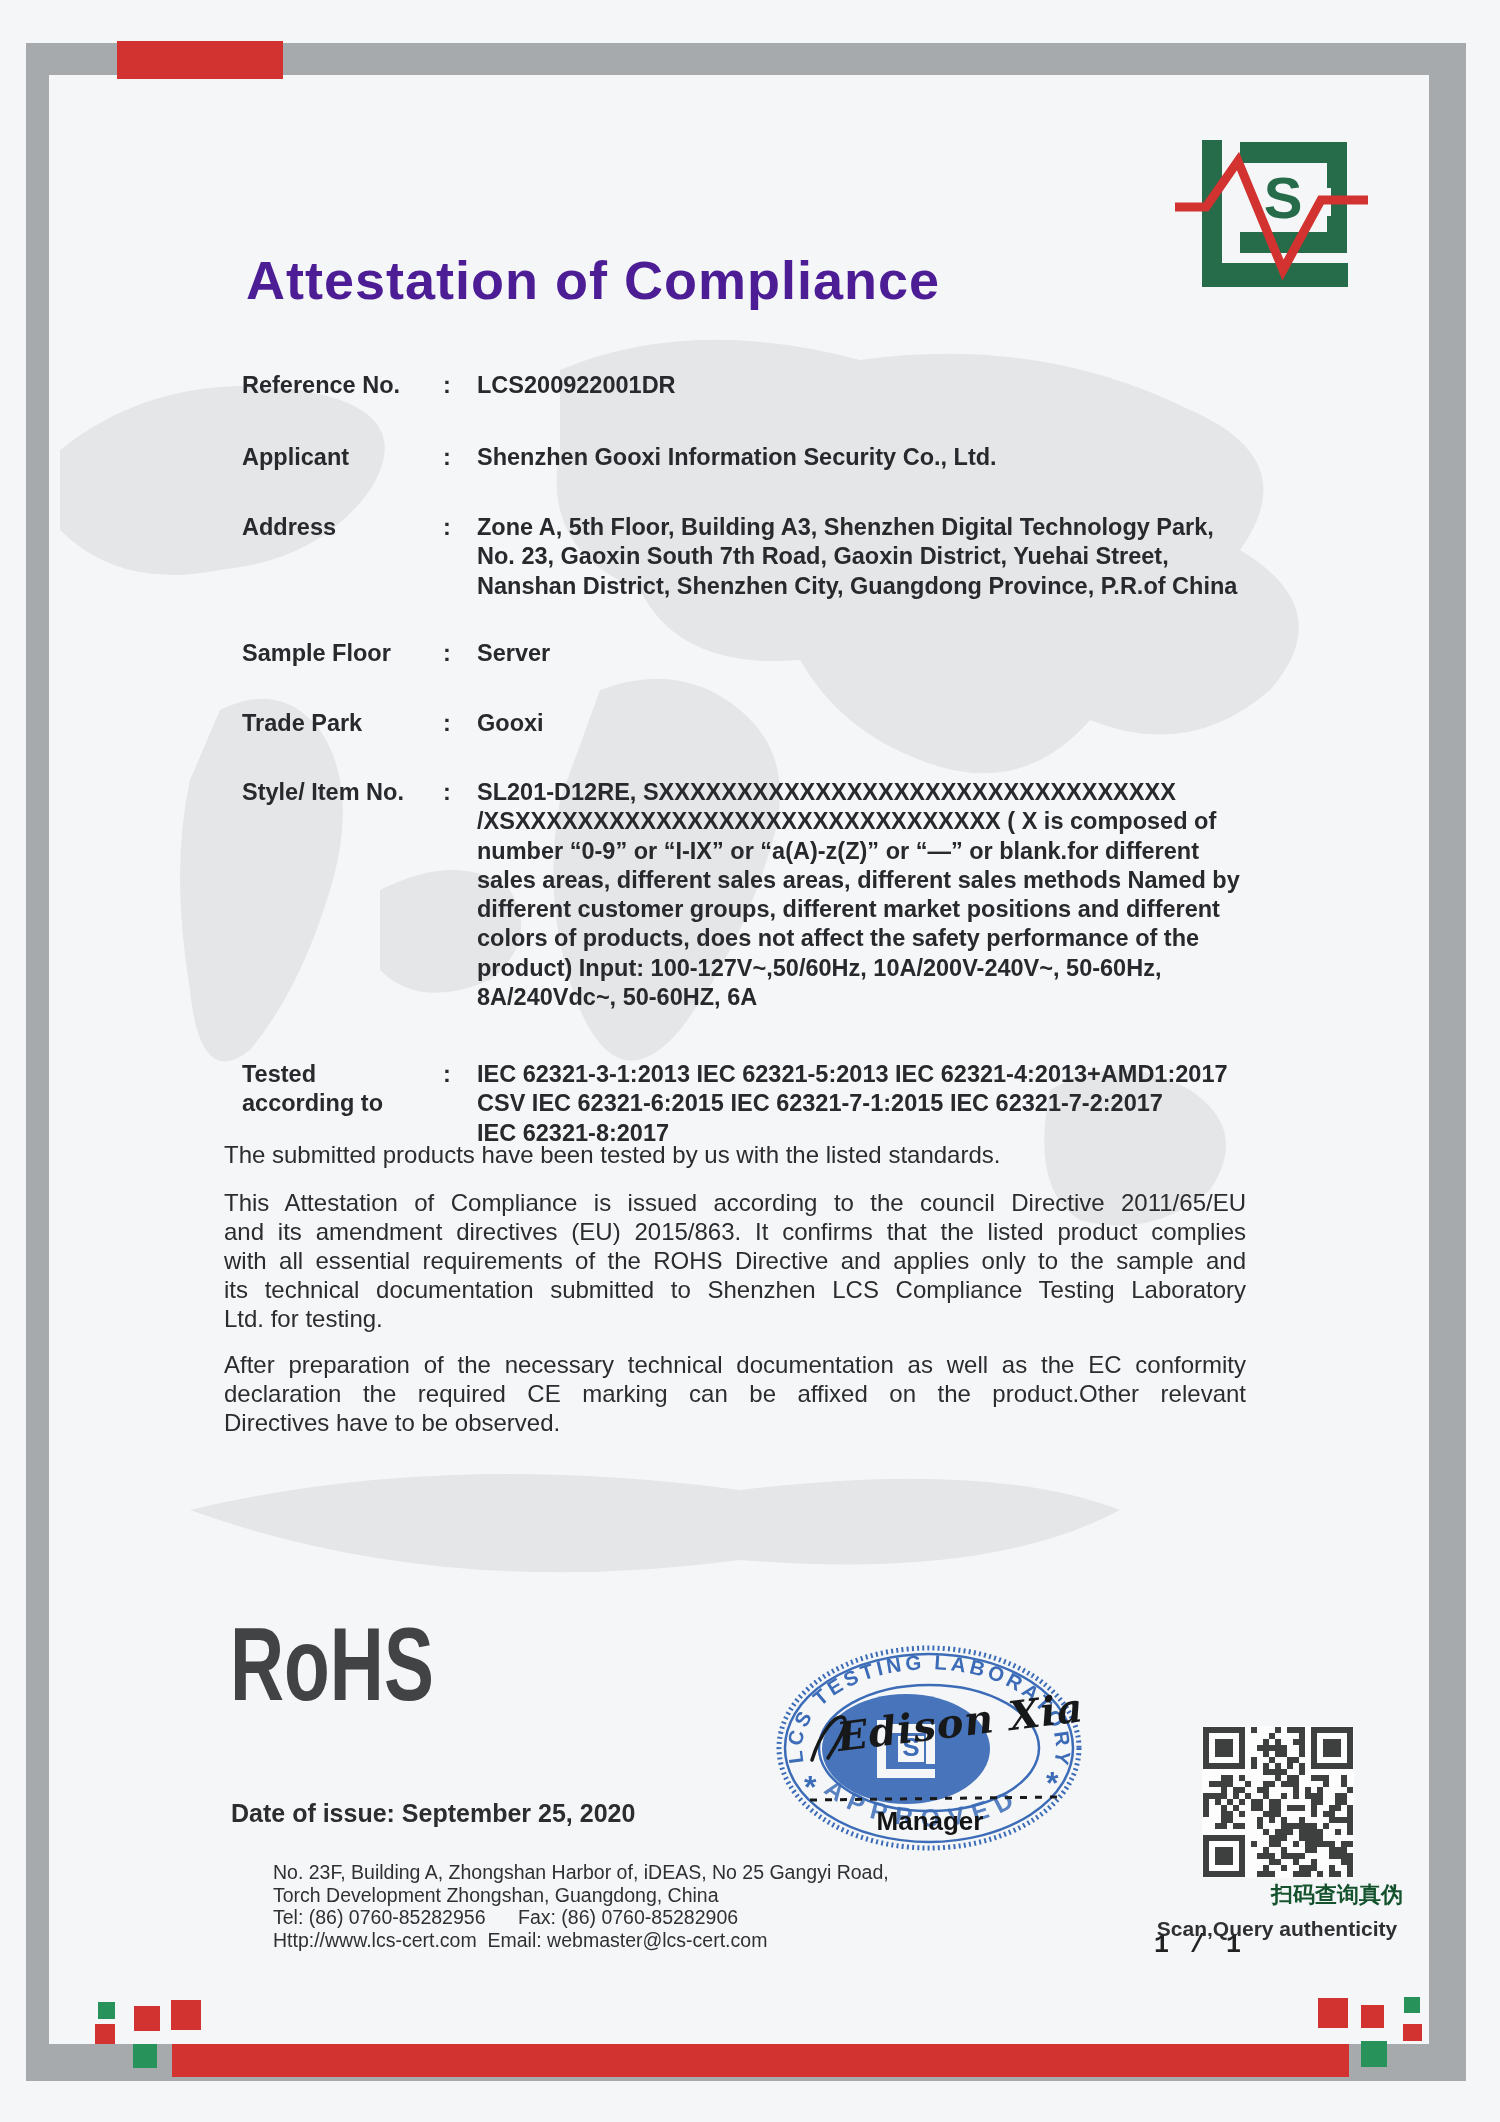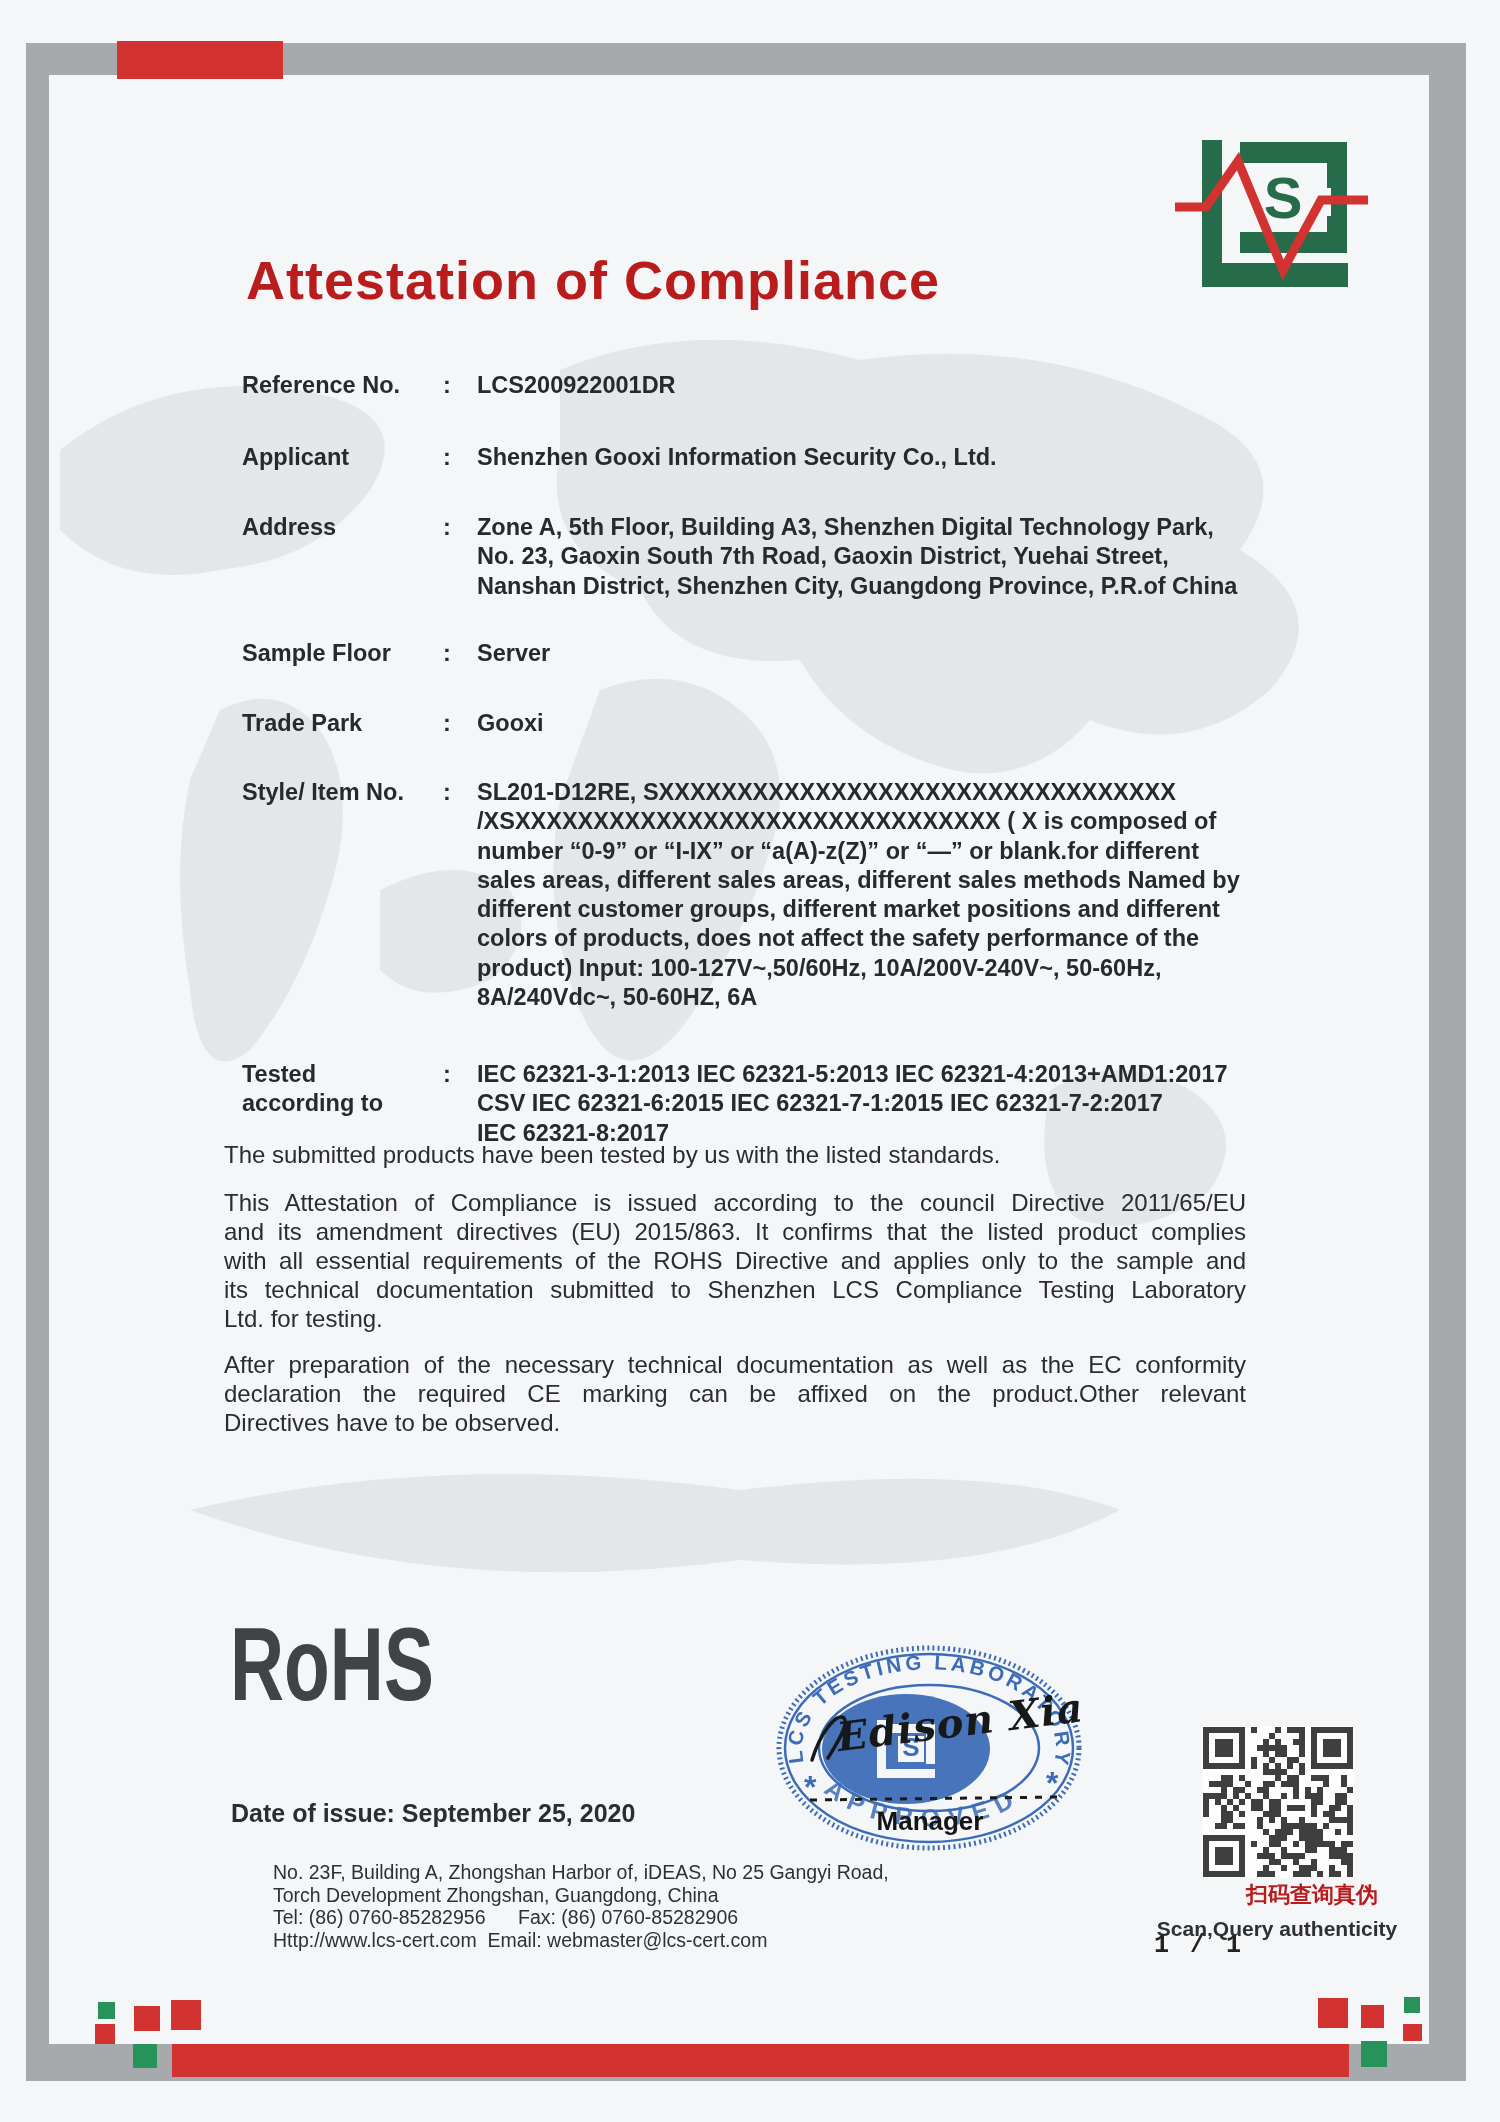--- a/index.html
+++ b/index.html
@@ -8,40 +8,40 @@
   
   .frame{position:absolute;left:26px;top:43px;width:1440px;height:2038px;box-sizing:border-box;
          border-style:solid;border-color:#a6aaac;border-width:32px 37px 37px 23px;}
   .red-top{position:absolute;left:117px;top:41px;width:166px;height:38px;background:#d23230;}
   .red-bottom{position:absolute;left:172px;top:2044px;width:1177px;height:33px;background:#d23230;}
   .sq{position:absolute;}
   
   .wmap{position:absolute;left:40px;top:330px;opacity:.6;}
   
   .logo{position:absolute;left:1168px;top:133px;}
-  .title{position:absolute;left:246px;top:249px;font-size:54px;font-weight:bold;color:#b91c1c;letter-spacing:1px;white-space:nowrap;}
+  .title{position:absolute;left:246px;top:249px;font-size:54px;font-weight:bold;color:#4c1d95;letter-spacing:1px;white-space:nowrap;}
   
   .row{position:absolute;left:242px;width:1060px;font-size:23.5px;font-weight:bold;line-height:29.3px;}
   .lbl{position:absolute;left:0;top:0;width:195px;white-space:pre-line;}
   .coln{position:absolute;left:201px;top:0;}
   .valx{position:absolute;left:235px;top:0;width:800px;white-space:pre-line;}
   
   .note{position:absolute;left:224px;top:1141px;font-size:24px;color:#2a2c2e;white-space:nowrap;}
   .para{position:absolute;left:224px;width:1022px;font-size:24px;color:#2a2c2e;}
   .jl{text-align:justify;text-align-last:justify;height:29px;overflow:hidden;}
   .jl.last{text-align-last:left;}
   
   .rohs{position:absolute;left:230px;top:1605px;font-size:104px;font-weight:bold;color:#414344;
         transform:scaleX(.72);transform-origin:0 0;white-space:nowrap;}
   .date{position:absolute;left:231px;top:1799px;font-size:25px;font-weight:bold;color:#2b2d2f;white-space:nowrap;}
   .footer{position:absolute;left:273px;top:1861px;font-size:19.5px;line-height:22.6px;color:#2e3032;}
   .footer div{white-space:pre;}
   .stamp{position:absolute;left:760px;top:1628px;}
   .qr{position:absolute;left:1202px;top:1726px;background:#fdfdfd;}
-  .qrcap1{position:absolute;left:1187px;top:1880px;width:250px;text-align:center;font-size:22px;font-weight:bold;color:#b91c1c;}
+  .qrcap1{position:absolute;left:1212px;top:1880px;width:250px;text-align:center;font-size:22px;font-weight:bold;color:#14532d;}
   .qrcap2{position:absolute;left:1130px;top:1905px;width:294px;text-align:center;font-size:21px;font-weight:bold;color:#2e3032;margin-top:12px;}
   .pageno{position:absolute;left:1154px;top:1931px;font-size:25px;font-weight:bold;letter-spacing:3px;color:#222;font-family:Liberation Mono, monospace;}
 </style>
 </head>
 <body>
 
 <div class="page">
 
   <svg class="wmap" width="1410" height="1330" viewBox="0 0 1410 1330">
     <g fill="#d9dcdf" stroke="none">

